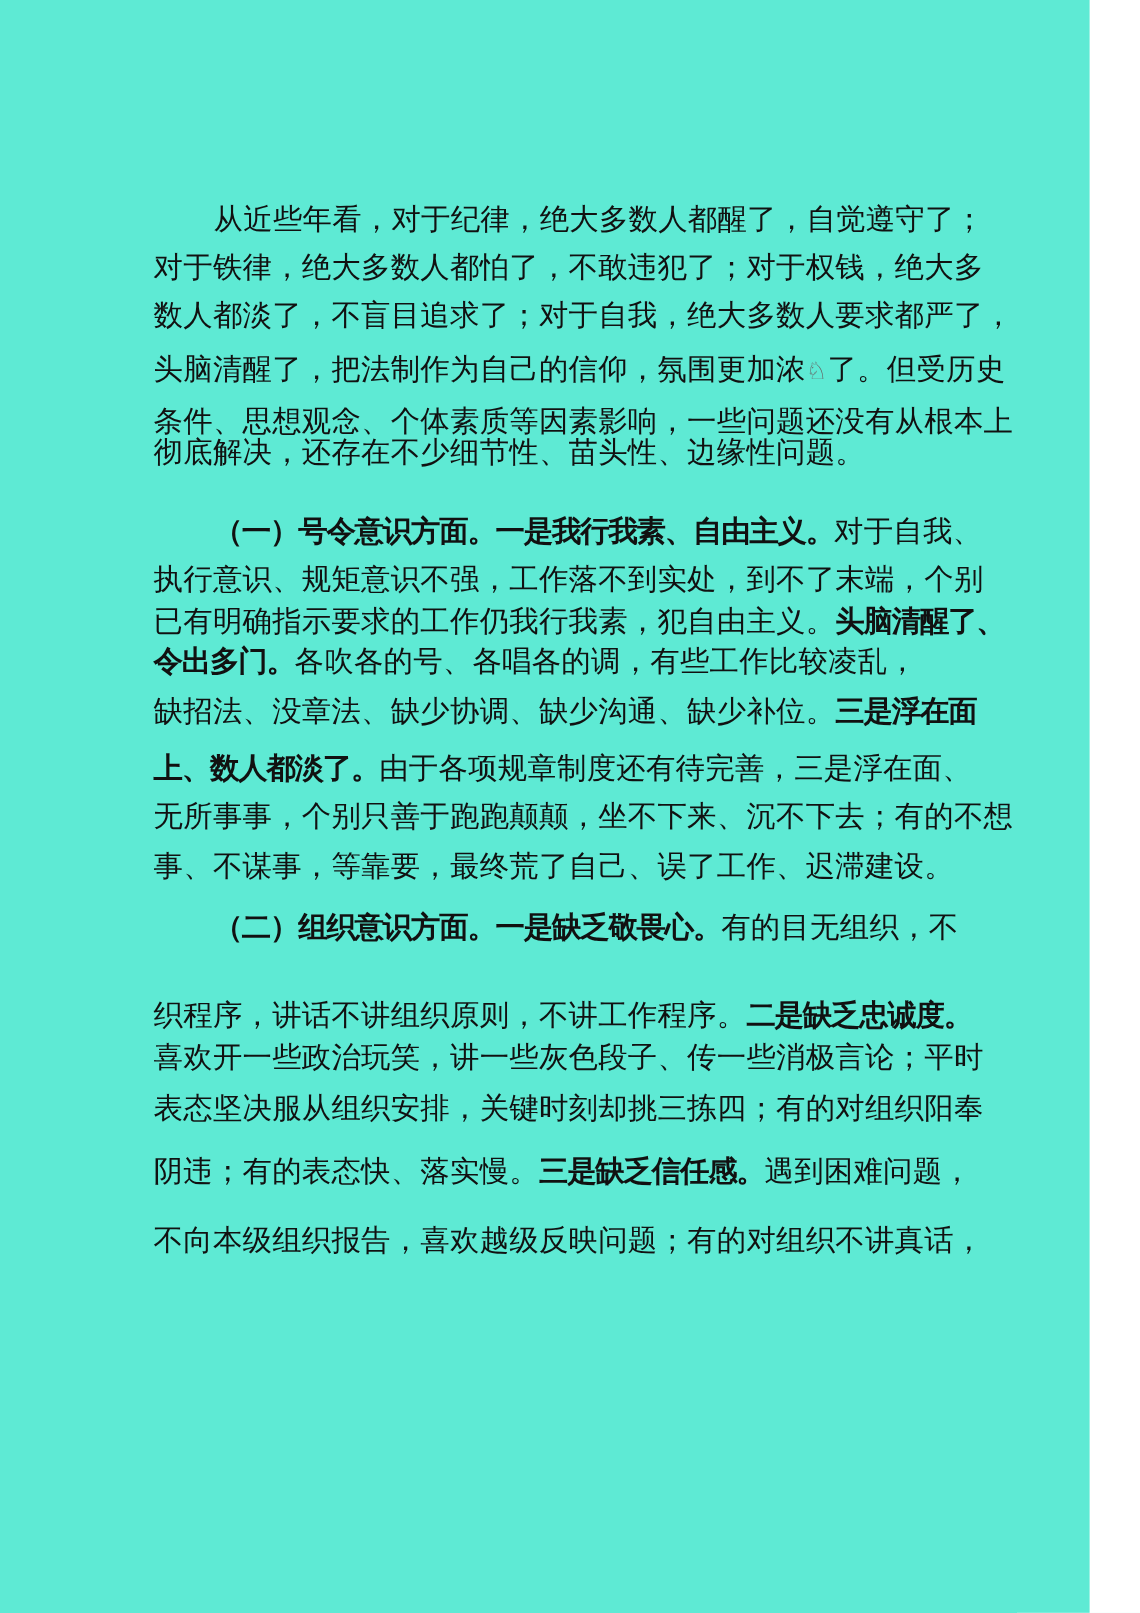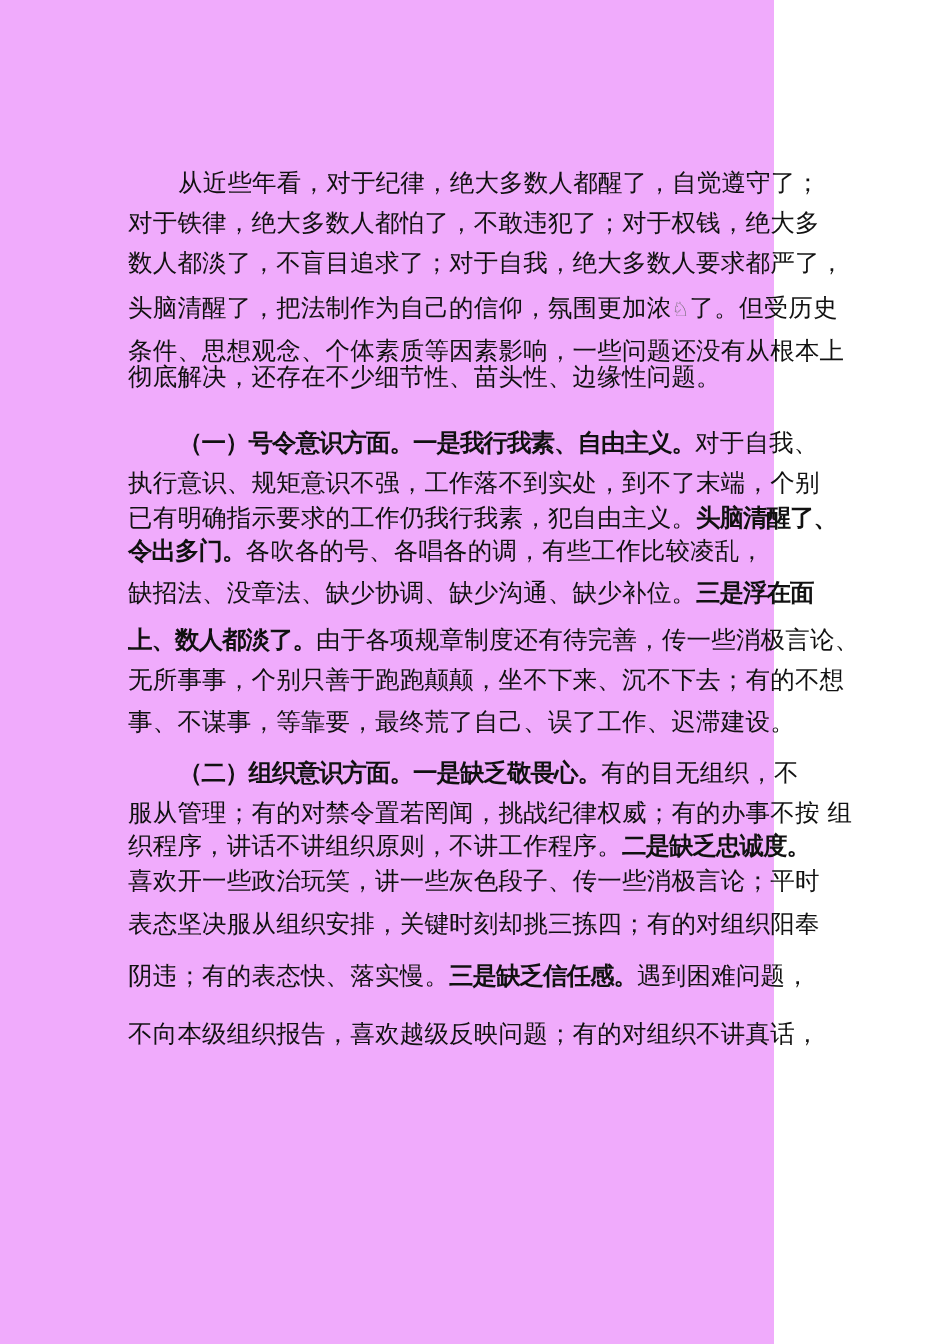--- a/index.html
+++ b/index.html
@@ -1,41 +1,40 @@
 <!DOCTYPE html>
 <html><head>
 <meta charset="utf-8">
 <style>
   html, body { margin: 0; padding: 0; background: #ffffff; }
   body { width: 950px; height: 1344px; position: relative; overflow: hidden;
          font-family: "DejaVu Serif", "Liberation Serif", serif; color: #111; }
-  .page { position: absolute; left: 0; top: 0; width: 774px; height: 1344px; background: #f0abfc; }
+  .page { position: absolute; left: 0; top: 0; width: 908px; height: 1344px; background: #5eead4; }
   .line { position: absolute; left: 128px; white-space: nowrap; font-size: 24.5px; line-height: 30px; letter-spacing: 0.2px; }
   .indent { left: 178px; }
   .b { font-family: "DejaVu Sans", "Liberation Sans", sans-serif; font-weight: bold; letter-spacing: -1px; }
   .glyph { color: #666; font-size: 20px; }
 </style>
 </head>
 <body>
 
 <div class="page" id="page">
     <div class="line indent" style="top: 168px;"><span class="">从近些年看，对于纪律，绝大多数人都醒了，自觉遵守了；</span></div>
     <div class="line" style="top: 208px;"><span class="">对于铁律，绝大多数人都怕了，不敢违犯了；对于权钱，绝大多</span></div>
     <div class="line" style="top: 248px;"><span class="">数人都淡了，不盲目追求了；对于自我，绝大多数人要求都严了，</span></div>
     <div class="line" style="top: 293px;"><span class="">头脑清醒了，把法制作为自己的信仰，氛围更加浓</span><span class=" glyph">♘</span><span class="">了。但受历史</span></div>
     <div class="line" style="top: 336px;"><span class="">条件、思想观念、个体素质等因素影响，一些问题还没有从根本上</span></div>
     <div class="line" style="top: 362px;"><span class="">彻底解决，还存在不少细节性、苗头性、边缘性问题。</span></div>
     <div class="line indent" style="top: 428px;"><span class="b">（一）号令意识方面。一是我行我素、自由主义。</span><span class="">对于自我、</span></div>
     <div class="line" style="top: 468px;"><span class="">执行意识、规矩意识不强，工作落不到实处，到不了末端，个别</span></div>
     <div class="line" style="top: 503px;"><span class="">已有明确指示要求的工作仍我行我素，犯自由主义。</span><span class="b">头脑清醒了、</span></div>
     <div class="line" style="top: 536px;"><span class="b">令出多门。</span><span class="">各吹各的号、各唱各的调，有些工作比较凌乱，</span></div>
     <div class="line" style="top: 578px;"><span class="">缺招法、没章法、缺少协调、缺少沟通、缺少补位。</span><span class="b">三是浮在面</span></div>
-    <div class="line" style="top: 625px;"><span class="b">上、数人都淡了。</span><span class="">由于各项规章制度还有待完善，传一些消极言论、</span></div>
+    <div class="line" style="top: 625px;"><span class="b">上、数人都淡了。</span><span class="">由于各项规章制度还有待完善，三是浮在面、</span></div>
     <div class="line" style="top: 665px;"><span class="">无所事事，个别只善于跑跑颠颠，坐不下来、沉不下去；有的不想</span></div>
     <div class="line" style="top: 707px;"><span class="">事、不谋事，等靠要，最终荒了自己、误了工作、迟滞建设。</span></div>
     <div class="line indent" style="top: 758px;"><span class="b">（二）组织意识方面。一是缺乏敬畏心。</span><span class="">有的目无组织，不</span></div>
-    <div class="line" style="top: 798px;"><span class="">服从管理；有的对禁令置若罔闻，挑战纪律权威；有的办事不按 组</span></div>
     <div class="line" style="top: 831px;"><span class="">织程序，讲话不讲组织原则，不讲工作程序。</span><span class="b">二是缺乏忠诚度。</span></div>
     <div class="line" style="top: 866px;"><span class="">喜欢开一些政治玩笑，讲一些灰色段子、传一些消极言论；平时</span></div>
     <div class="line" style="top: 909px;"><span class="">表态坚决服从组织安排，关键时刻却挑三拣四；有的对组织阳奉</span></div>
     <div class="line" style="top: 961px;"><span class="">阴违；有的表态快、落实慢。</span><span class="b">三是缺乏信任感。</span><span class="">遇到困难问题，</span></div>
     <div class="line" style="top: 1019px;"><span class="">不向本级组织报告，喜欢越级反映问题；有的对组织不讲真话，</span></div>
   </div>
 
 </body></html>

